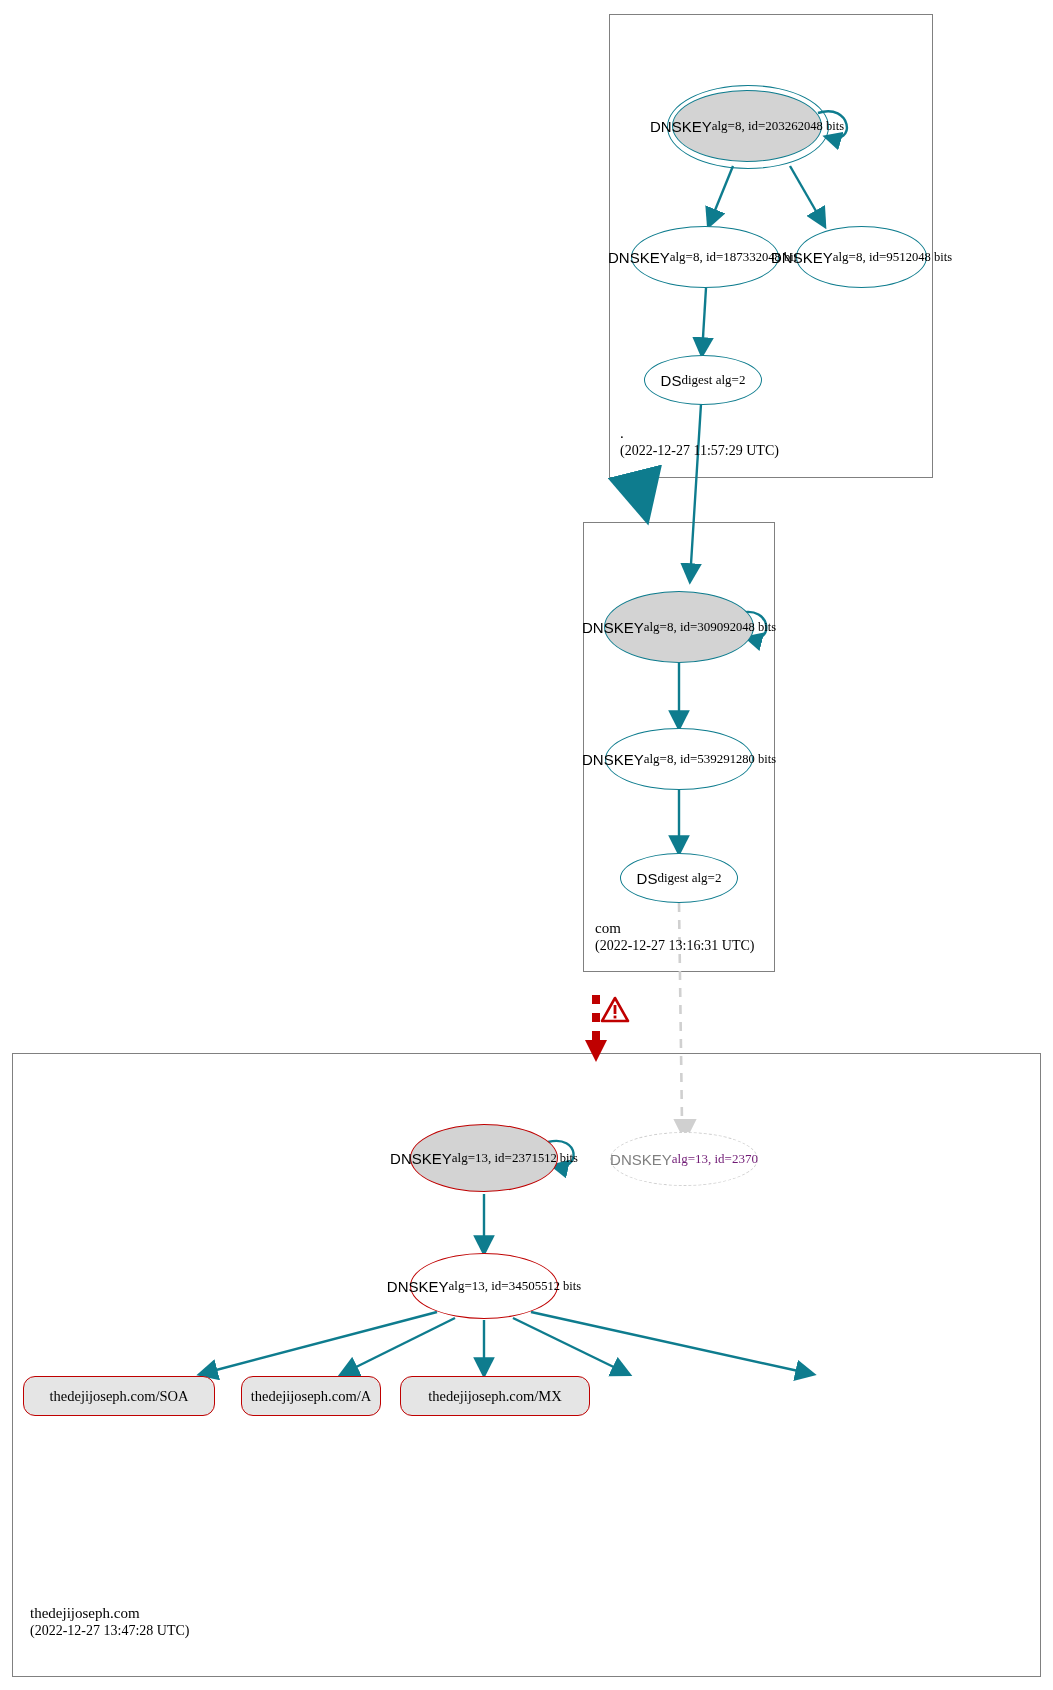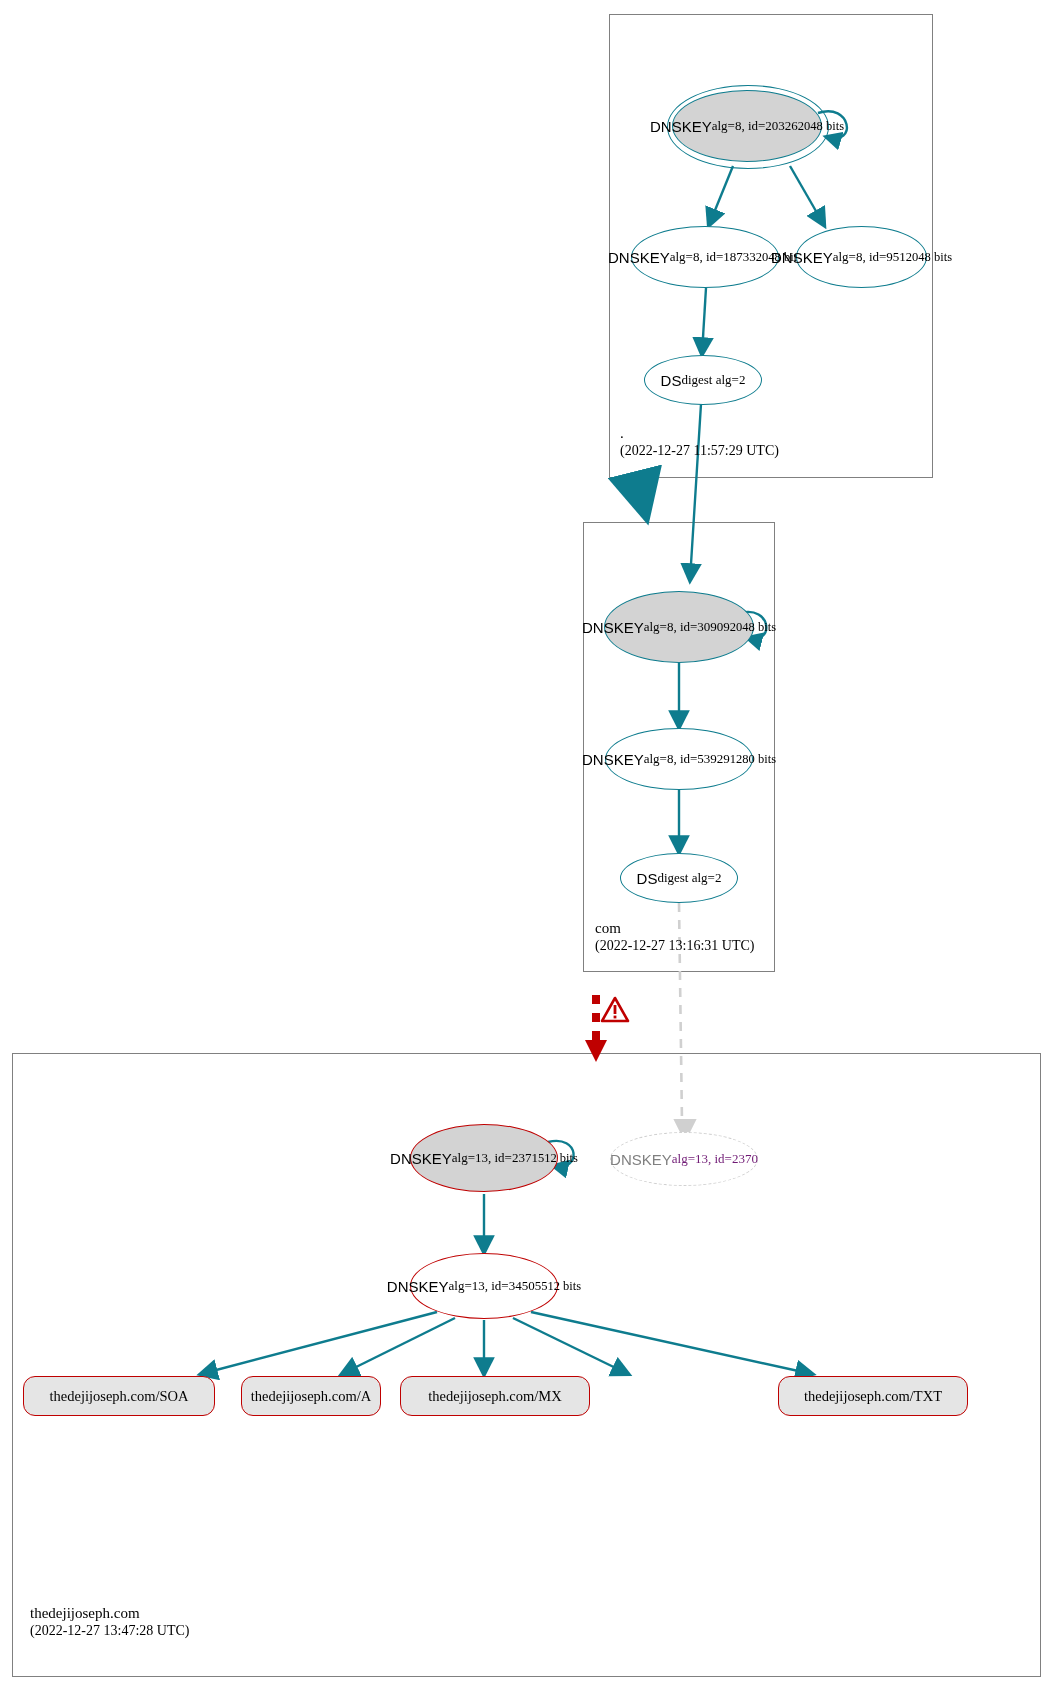--- a/index.html
+++ b/index.html
@@ -182,20 +182,19 @@
 
   <div class="node ell red-line" style="left:410px; top:1253px; width:148px; height:66px;">
     <div class="t1">DNSKEY</div>
     <div class="t2">alg=13, id=34505</div>
     <div class="t3">512 bits</div>
   </div>
 
   <div class="rrset" style="left:23px;  top:1376px; width:192px; height:40px;">thedejijoseph.com/SOA</div>
   <div class="rrset" style="left:225px; top:1376px; width:140px; height:40px;margin-left:16px;">thedejijoseph.com/A</div>
   <div class="rrset" style="left:400px; top:1376px; width:190px; height:40px;">thedejijoseph.com/MX</div>
-  <div class="rrset" style="left:778px; top:1376px; width:190px; height:40px;">thedejijoseph.com/TXT</div>
 
   <div class="zonelabel" style="left:30px; top:1605px;">
     <div class="zname">thedejijoseph.com</div>
     <div class="ztime">(2022-12-27 13:47:28 UTC)</div>
   </div>
 
 </div>
 
 </body></html>

